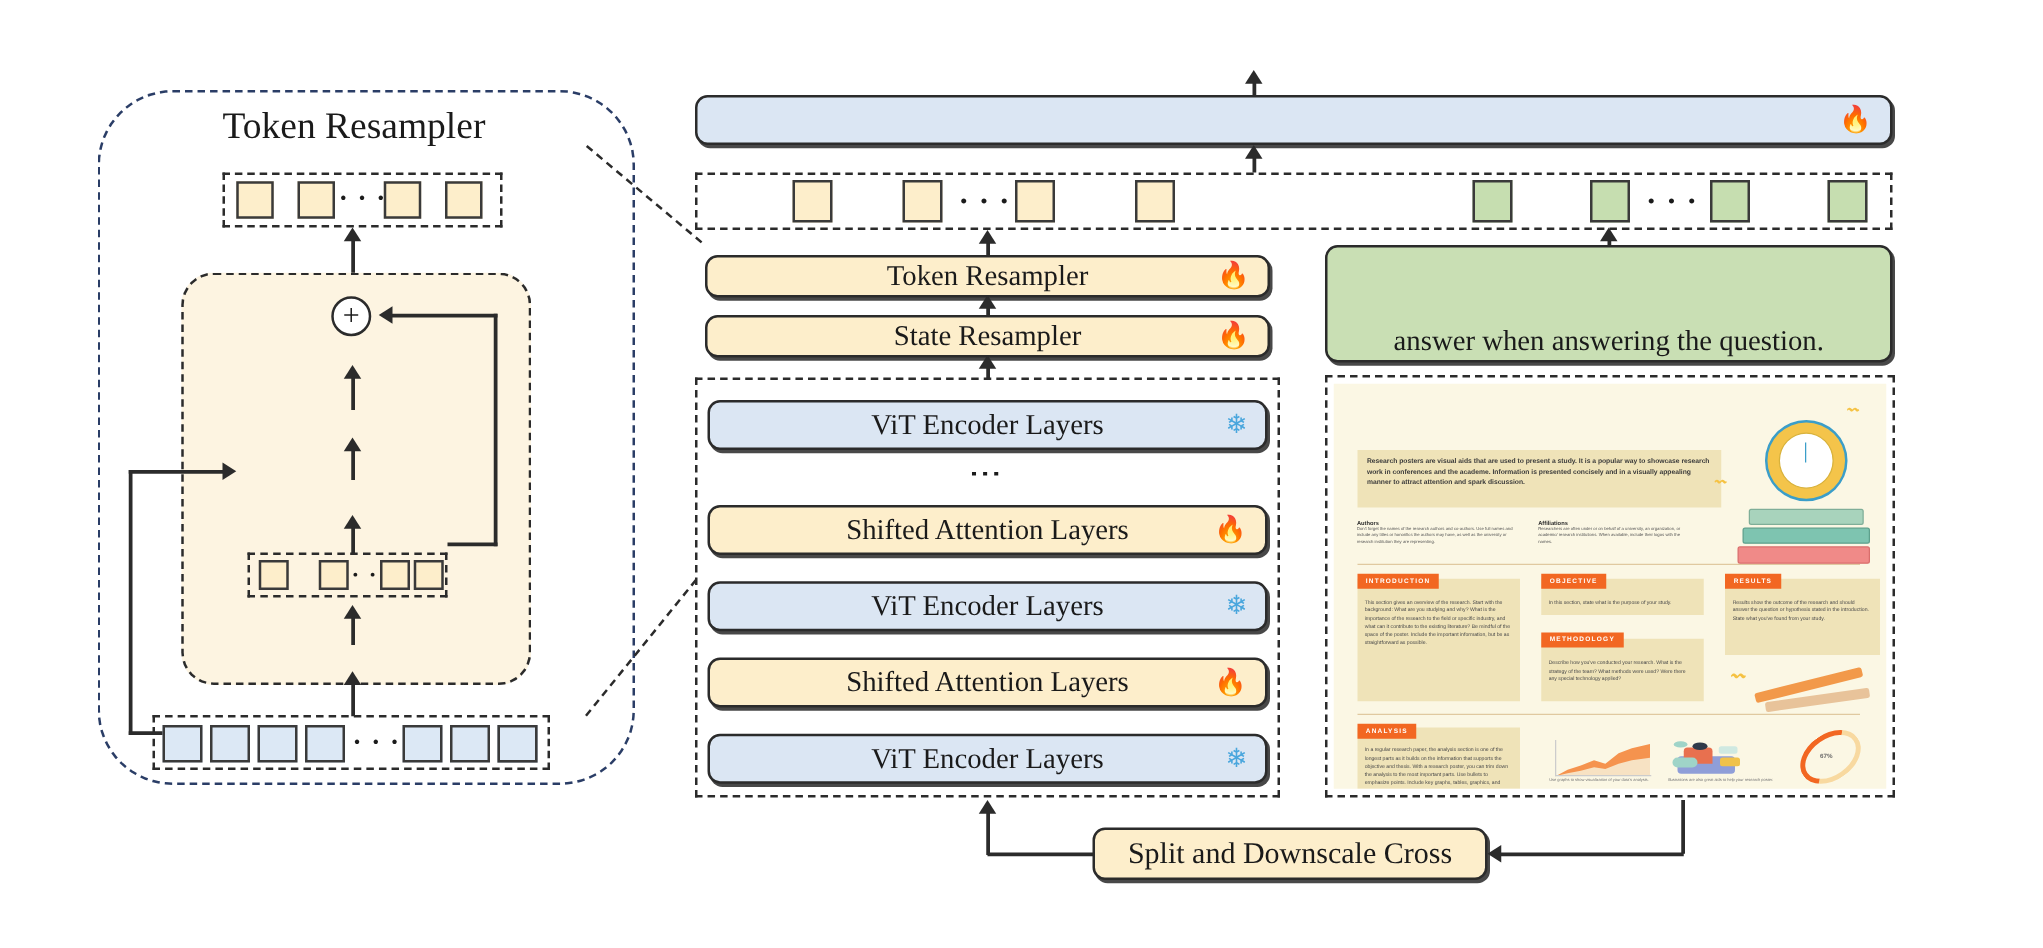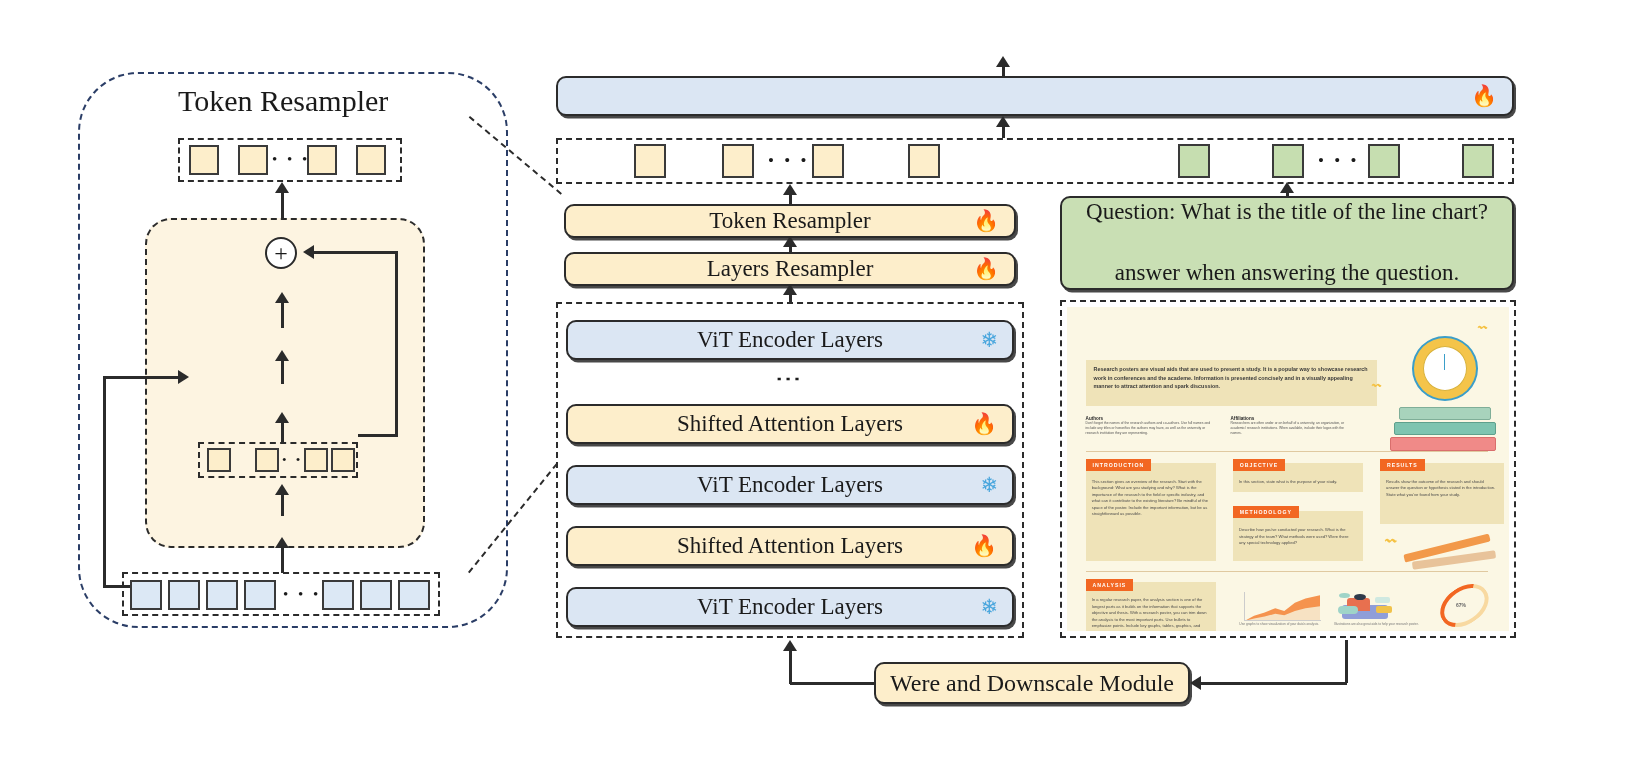--- a/index.html
+++ b/index.html
@@ -285,21 +285,21 @@
 
   <div class="pill cream" style="left:564px; top:204px; width:452px; height:34px;">
     <span>Token Resampler</span>
     <span class="ico flame">🔥</span>
   </div>
 
   <div class="ln v" style="left:789px; top:243px; height:11px;"></div>
   <div class="arrowhead ah-up" style="left:783px; top:236px;"></div>
 
   <div class="pill cream" style="left:564px; top:252px; width:452px; height:34px;">
-    <span>Layers Resampler</span>
+    <span>State Resampler</span>
     <span class="ico flame">🔥</span>
   </div>
 
   <div class="ln v" style="left:789px; top:291px; height:12px;"></div>
   <div class="arrowhead ah-up" style="left:783px; top:284px;"></div>
 
   <div class="dashed-rect" style="left:556px; top:302px; width:468px; height:336px;"></div>
 
   <div class="pill blue" style="left:566px; top:320px; width:448px; height:40px;">
     <span>ViT Encoder Layers</span>
@@ -323,21 +323,21 @@
     <span class="ico flame">🔥</span>
   </div>
 
   <div class="pill blue" style="left:566px; top:587px; width:448px; height:40px;">
     <span>ViT Encoder Layers</span>
     <span class="ico snow">❄</span>
   </div>
 
   <div class="tbox green" style="left:1060px; top:196px; width:454px; height:94px;">
     <span>
-      <span>Question: What is the title of the line chart?</span><br>
+      <br>
       <br>
       <span>answer when answering the question.</span>
     </span>
   </div>
 
   <div class="poster-frame" style="left:1060px; top:300px; width:456px; height:338px;">
     <div class="poster">
 
 
       <div class="p-intro">Research posters are visual aids that are used to present a study. It is a popular way to showcase research work in conferences and the academe. Information is presented concisely and in a visually appealing manner to attract attention and spark discussion.</div>
@@ -407,21 +407,21 @@
       <div class="book" style="left:73%; top:40%; width:24%; height:4.5%; background:#f08a88; border:1px solid #d96e6c;"></div>
       <div class="squig" style="left:93%; top:4%; font-size:9px;">〰</div>
       <div class="squig" style="left:69%; top:22%; font-size:9px;">〰</div>
       <div class="squig" style="left:72%; top:69%; font-size:11px;">〰</div>
       <div style="position:absolute;left:76%;top:73%;width:20%;height:2.5%;background:#f2994a;border-radius:2px;transform:rotate(-14deg);"></div>
       <div style="position:absolute;left:78%;top:77%;width:19%;height:2.5%;background:#e8c39a;border-radius:2px;transform:rotate(-8deg);"></div>
     </div>
   </div>
 
   <div class="pill cream" style="left:874px; top:662px; width:316px; height:42px; font-size:24px;">
-    <span>Were and Downscale Module</span>
+    <span>Split and Downscale Cross</span>
   </div>
 
   <div class="ln v" style="left:1345px; top:640px; height:43px;"></div>
   <div class="ln h" style="left:1198px; top:682px; width:149px;"></div>
   <div class="arrowhead ah-left" style="left:1190px; top:676px;"></div>
 
   <div class="ln h" style="left:790px; top:682px; width:86px;"></div>
   <div class="ln v" style="left:789px; top:648px; height:36px;"></div>
   <div class="arrowhead ah-up" style="left:783px; top:640px;"></div>
 

